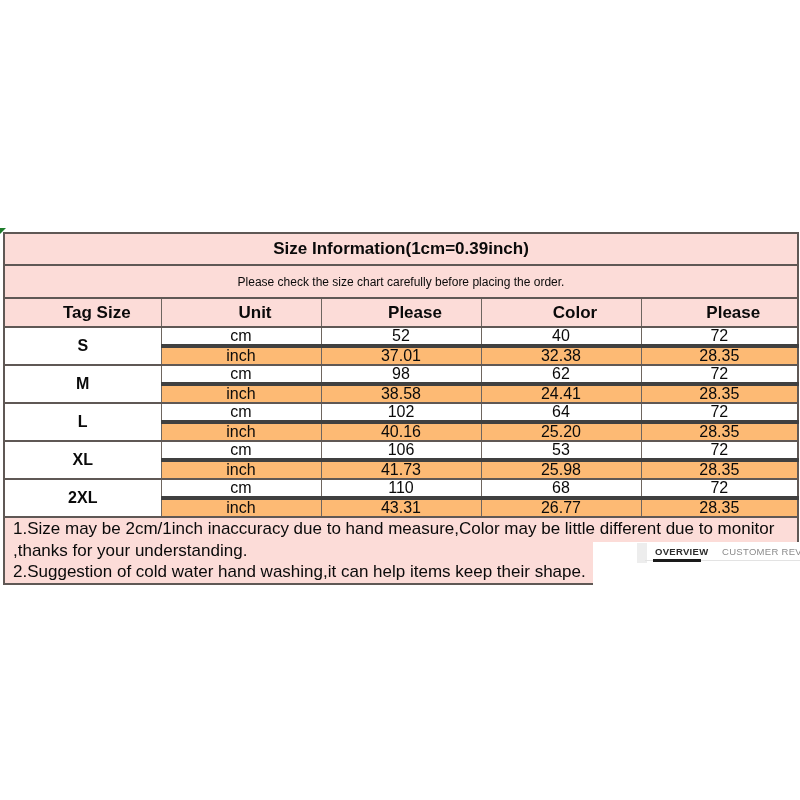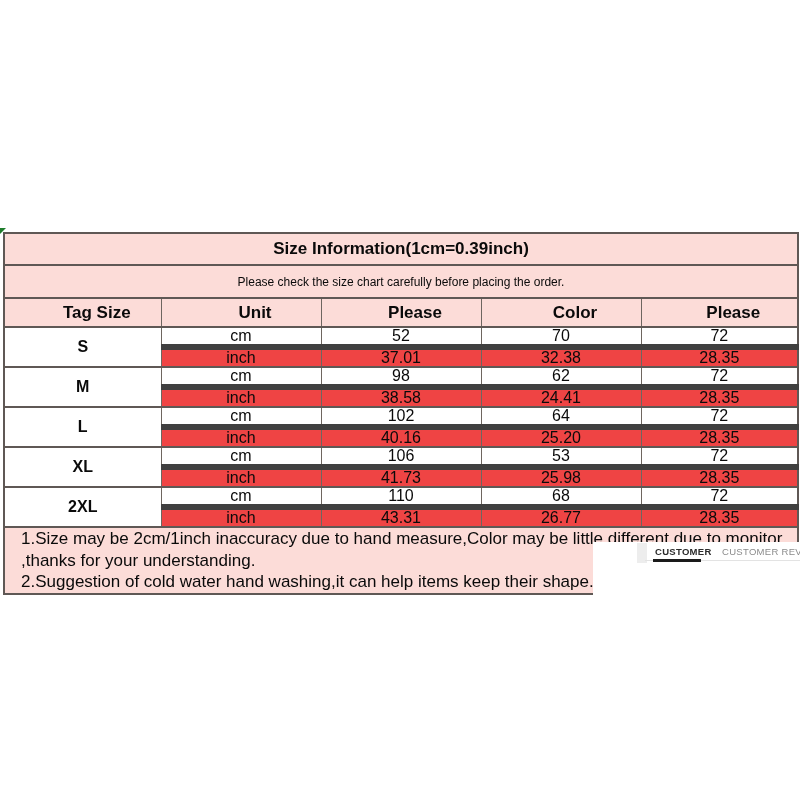--- a/index.html
+++ b/index.html
@@ -52,37 +52,37 @@
     font-size: 17px;
     border-bottom: 2px solid #5f5855;
     padding-left: 28px;
   }
   tr.cm-row td, tr.inch-row td {
     height: 17px;
     font-size: 16px;
     line-height: 16px;
   }
   tr.cm-row td { background: #ffffff; border-top: 2px solid #5f5855; }
-  tr.inch-row td { background: #ef4444; border-top: 6px solid #404040; }
+  tr.inch-row td { background: #fdba74; border-top: 4px solid #404040; }
   td.size-cell {
     background: #ffffff;
     font-weight: bold;
     font-size: 20px;
   }
   tr.notes-row td {
     height: 66px;
     background: #fcdcd8;
     border-top: 2px solid #5f5855;
     text-align: left;
     white-space: normal;
   }
   .note-line {
     font-size: 17px;
     line-height: 21.5px;
-    padding-left: 16px;
+    padding-left: 8px;
     color: #0a0a0a;
   }
 
   
   .corner-artifact {
     position: absolute;
     left: 0;
     top: 228px;
     width: 0;
     height: 0;
@@ -171,21 +171,21 @@
         <td>Unit</td>
         <td>Please</td>
         <td>Color</td>
         <td>Please</td>
       </tr>
 
       <tr class="cm-row">
         <td class="size-cell" rowspan="2">S</td>
         <td>cm</td>
         <td>52</td>
-        <td>70</td>
+        <td>40</td>
         <td>72</td>
       </tr>
       <tr class="inch-row">
         <td>inch</td>
         <td>37.01</td>
         <td>32.38</td>
         <td>28.35</td>
       </tr>
 
       <tr class="cm-row">
@@ -250,18 +250,18 @@
           <div class="note-line">,thanks for your understanding.</div>
           <div class="note-line">2.Suggestion of cold water hand washing,it can help items keep their shape.</div>
         </td>
       </tr>
     </tbody>
   </table>
 
   <div class="tabs-overlay">
     <div class="panel-edge-shadow"></div>
     <div class="tab-bar"></div>
-    <div class="tab tab-overview">CUSTOMER</div>
+    <div class="tab tab-overview">OVERVIEW</div>
     <div class="tab tab-reviews">CUSTOMER REVIEWS</div>
     <div class="tab-active-indicator"></div>
   </div>
 
 </div>
 
 </body></html>

